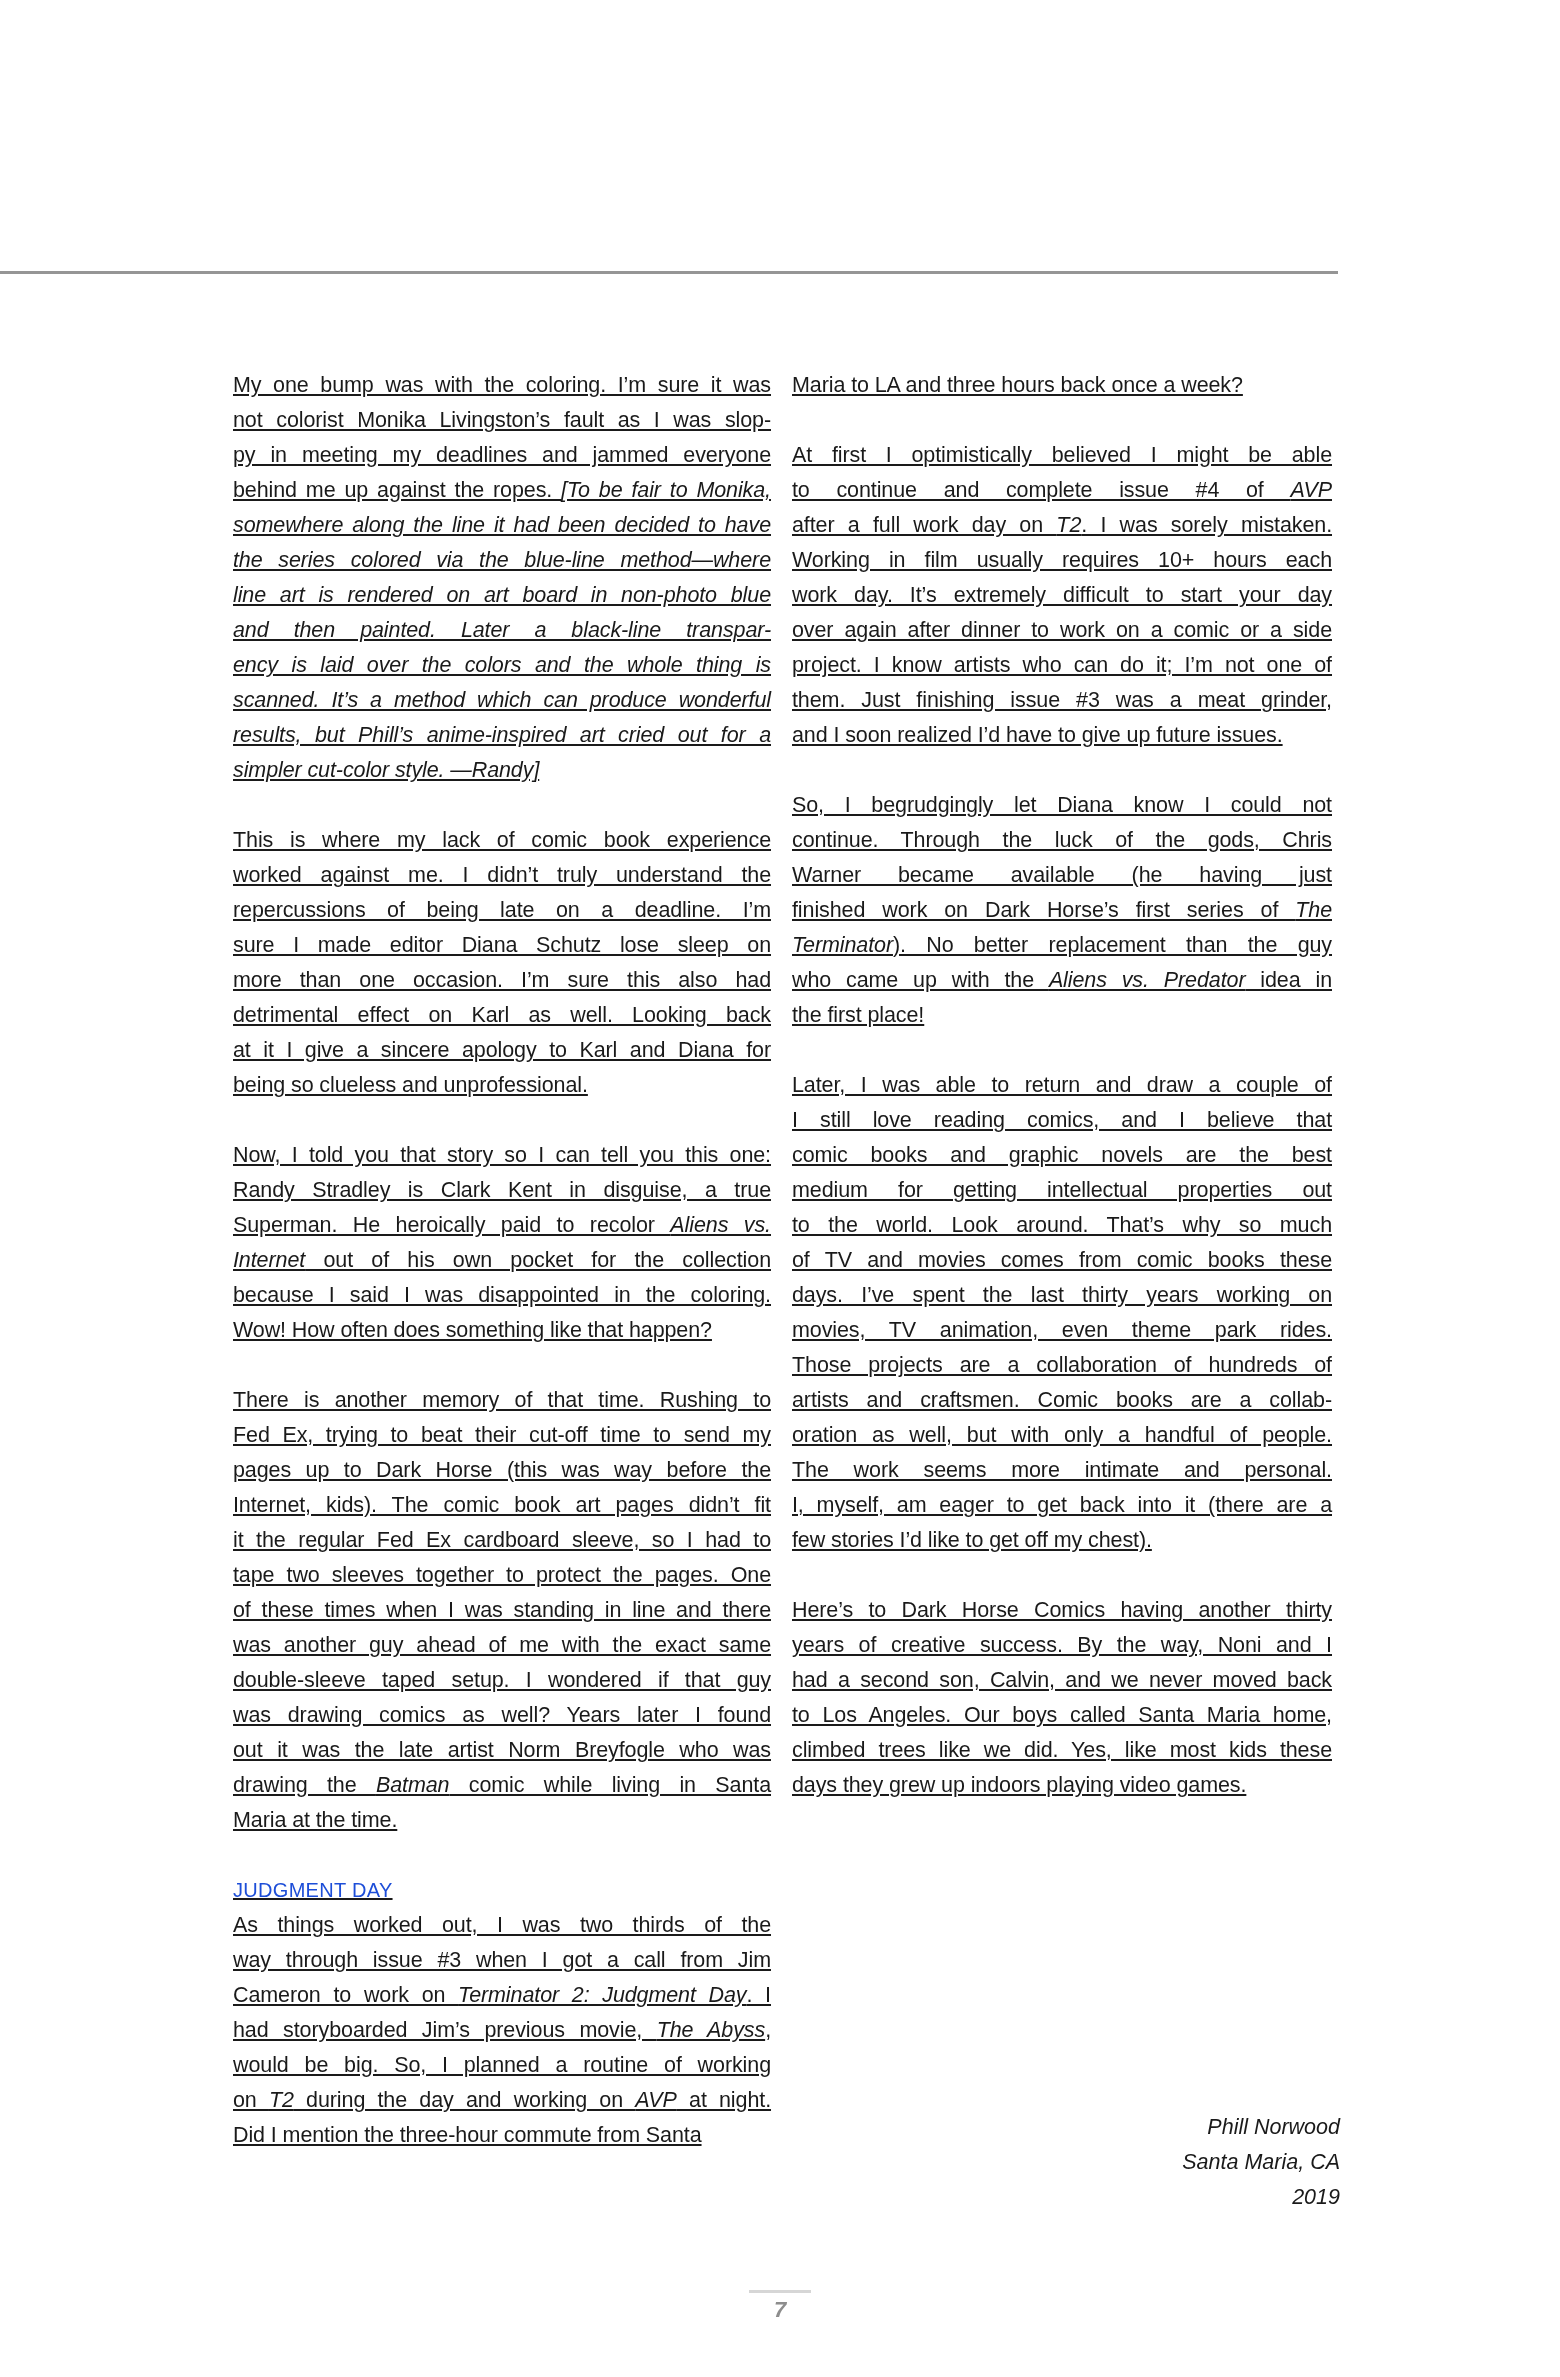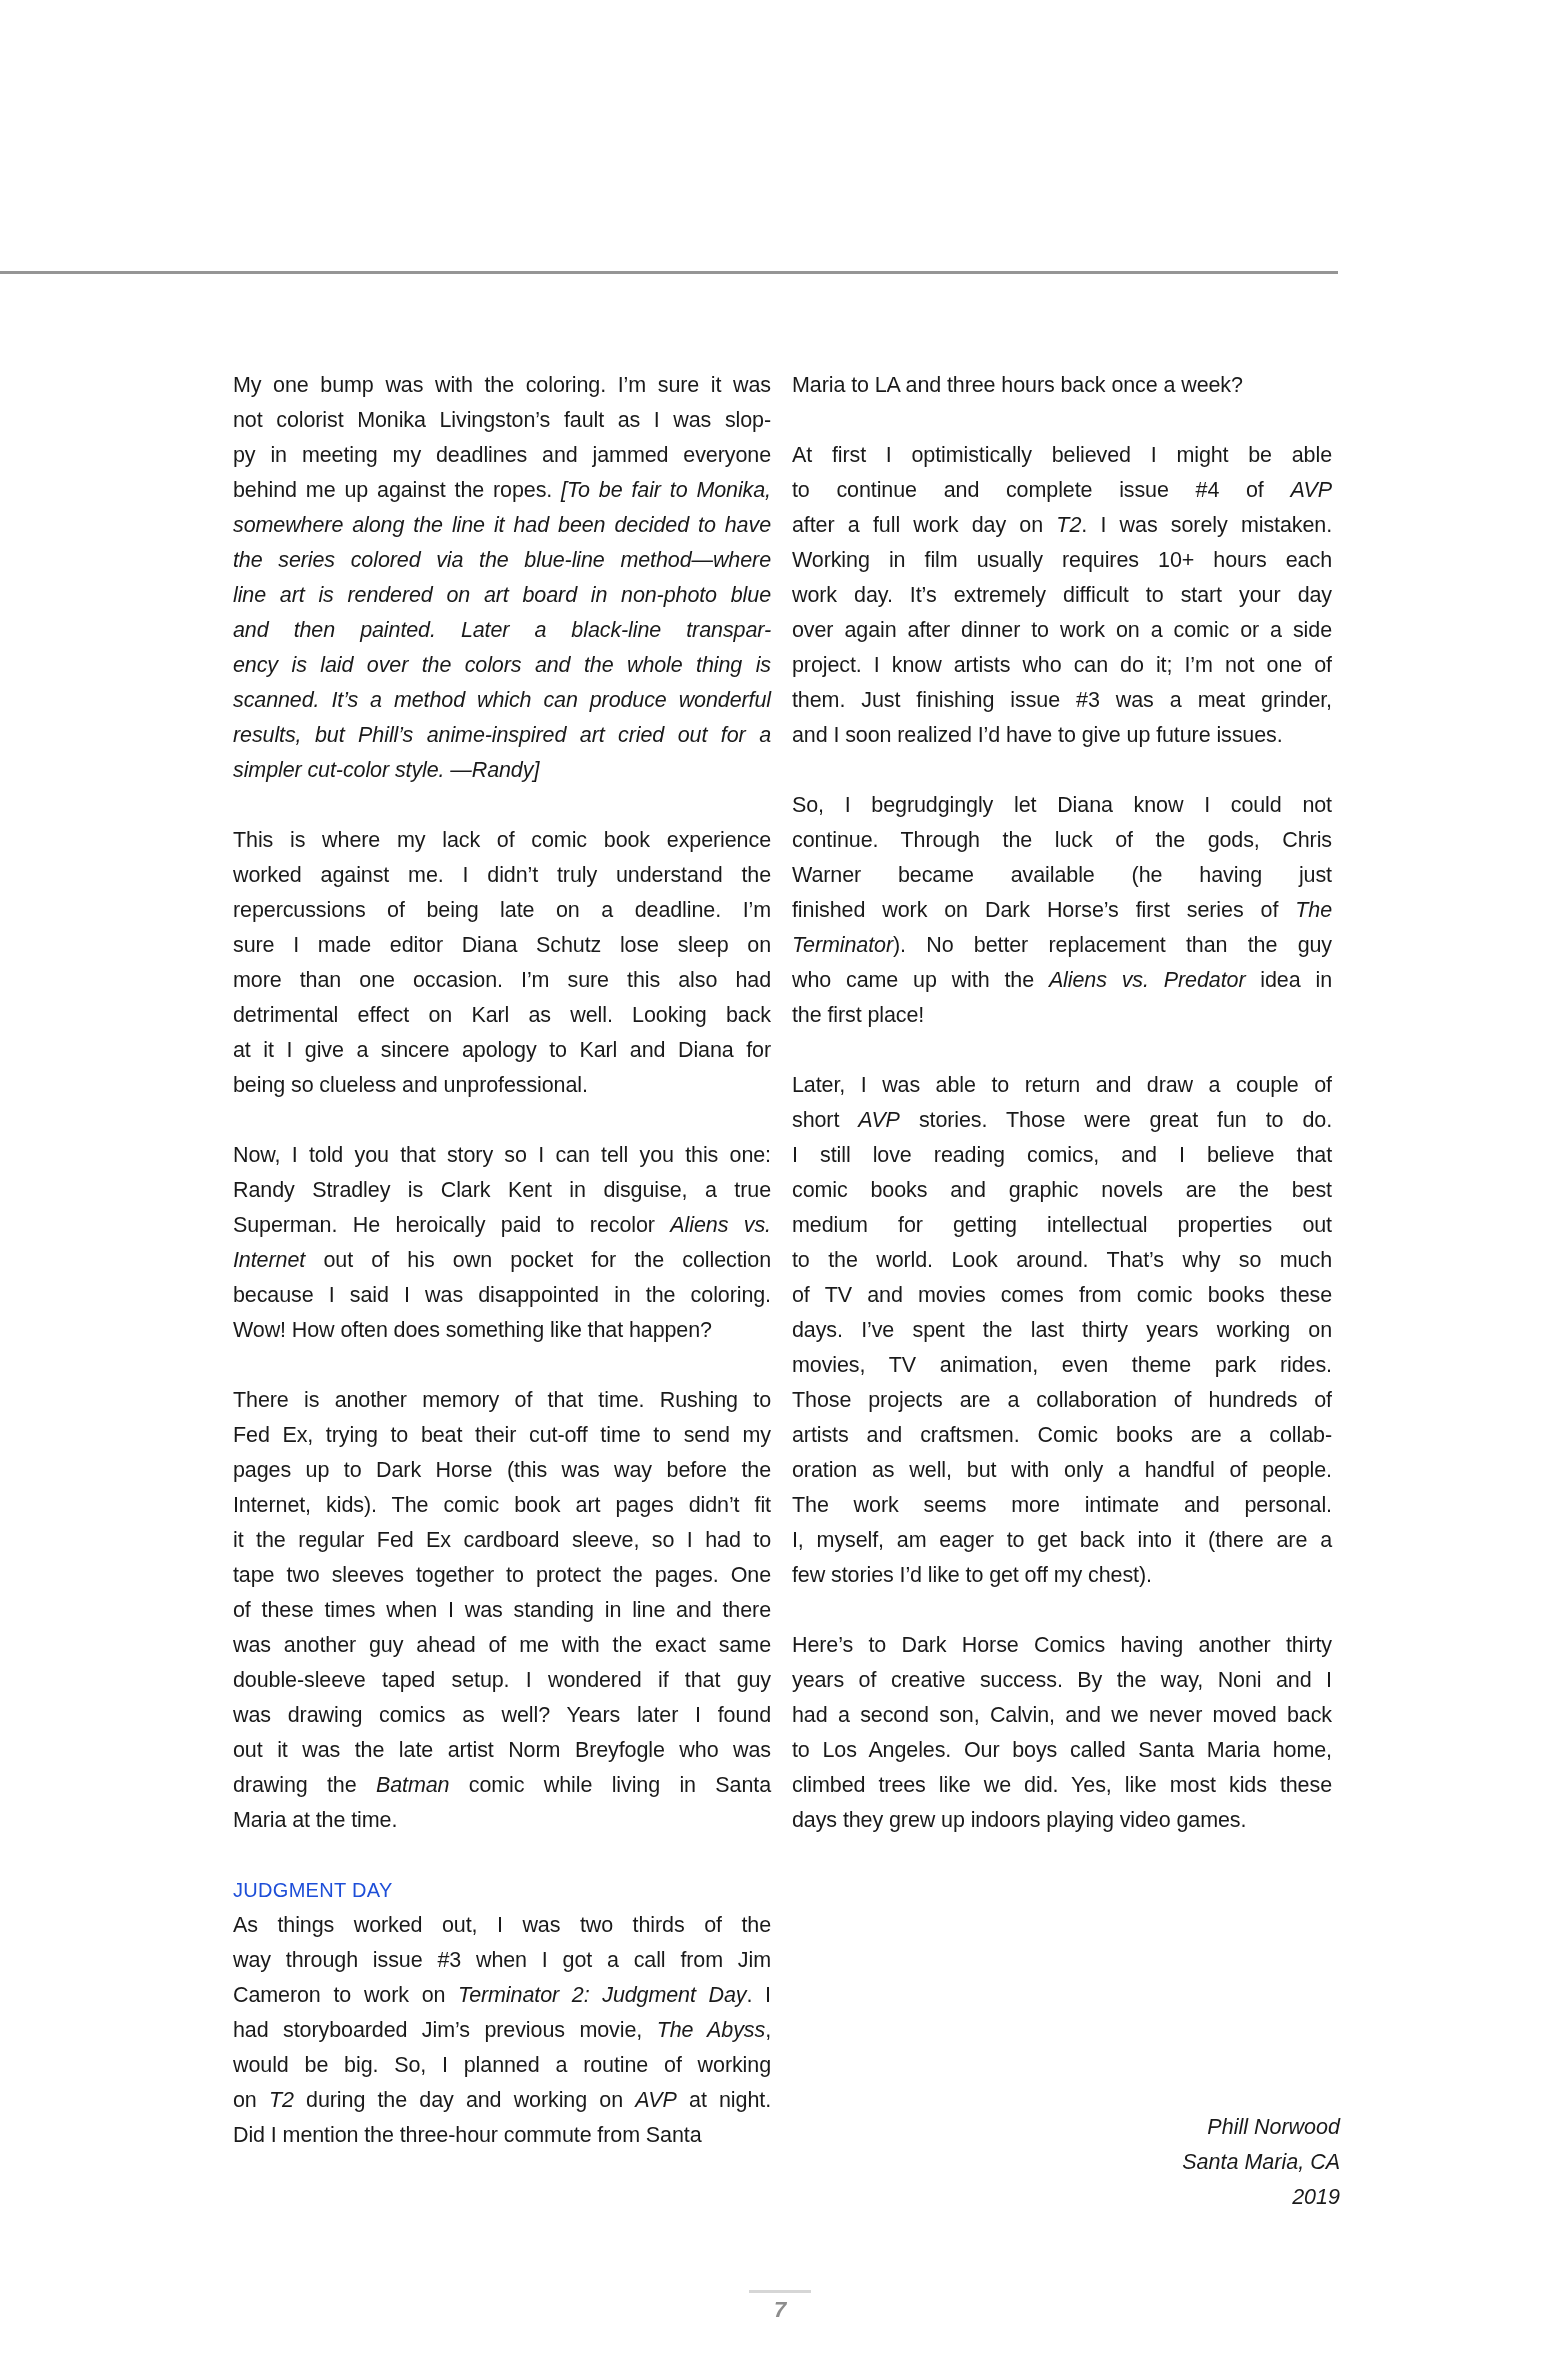--- a/index.html
+++ b/index.html
@@ -1,19 +1,19 @@
 <!DOCTYPE html>
 <html style="font-size:10.4px"><head>
 <meta charset="utf-8">
 <style>
   html, body { margin: 0; padding: 0; background: #ffffff; }
   body { width: 1561px; height: 2377px; position: relative; overflow: hidden;
          font-family: "Liberation Sans", "DejaVu Sans", sans-serif; color: #1a1a1a; }
   .top-rule { position: absolute; left: 0; top: 271px; width: 1338px; height: 3.3px; background: #959595; }
-  .col { position: absolute; top: 368px; width: 538px; }
+  .col { position: absolute; top: 368px; width: 538px; text-decoration: underline; }
   .col.left { left: 233px; }
   .col.right { left: 780px; width: 540px; margin-left: 12px; }
   .line { display: block; height: 35px; line-height: 35px; font-size: 21.5px;
           text-align: justify; text-align-last: justify; white-space: nowrap; overflow: visible;
           letter-spacing: -0.1px; word-spacing: 0px; }
   .line.last { text-align-last: left; }
   .line > span { white-space: normal; }
   .gap { display: block; height: 35px; }
   em { font-style: italic; }
   .heading { display: block; height: 35px; line-height: 35px; font-size: 20px; color: #1d4ed8;
@@ -121,21 +121,20 @@
         <span class="line"><span>continue. Through the luck of the gods, Chris</span></span>
         <span class="line"><span>Warner became available (he having just</span></span>
         <span class="line"><span>finished work on Dark Horse’s first series of <em>The</em></span></span>
         <span class="line"><span><em>Terminator</em>). No better replacement than the guy</span></span>
         <span class="line"><span>who came up with the <em>Aliens vs. Predator</em> idea in</span></span>
         <span class="line last"><span>the first place!</span></span>
       </div>
       <span class="gap"></span>
       <div>
         <span class="line"><span>Later, I was able to return and draw a couple of</span></span>
-        <span class="line"><span>short <em>AVP</em> stories. Those were great fun to do.</span></span>
         <span class="line"><span>I still love reading comics, and I believe that</span></span>
         <span class="line"><span>comic books and graphic novels are the best</span></span>
         <span class="line"><span>medium for getting intellectual properties out</span></span>
         <span class="line"><span>to the world. Look around. That’s why so much</span></span>
         <span class="line"><span>of TV and movies comes from comic books these</span></span>
         <span class="line"><span>days. I’ve spent the last thirty years working on</span></span>
         <span class="line"><span>movies, TV animation, even theme park rides.</span></span>
         <span class="line"><span>Those projects are a collaboration of hundreds of</span></span>
         <span class="line"><span>artists and craftsmen. Comic books are a collab-</span></span>
         <span class="line"><span>oration as well, but with only a handful of people.</span></span>

